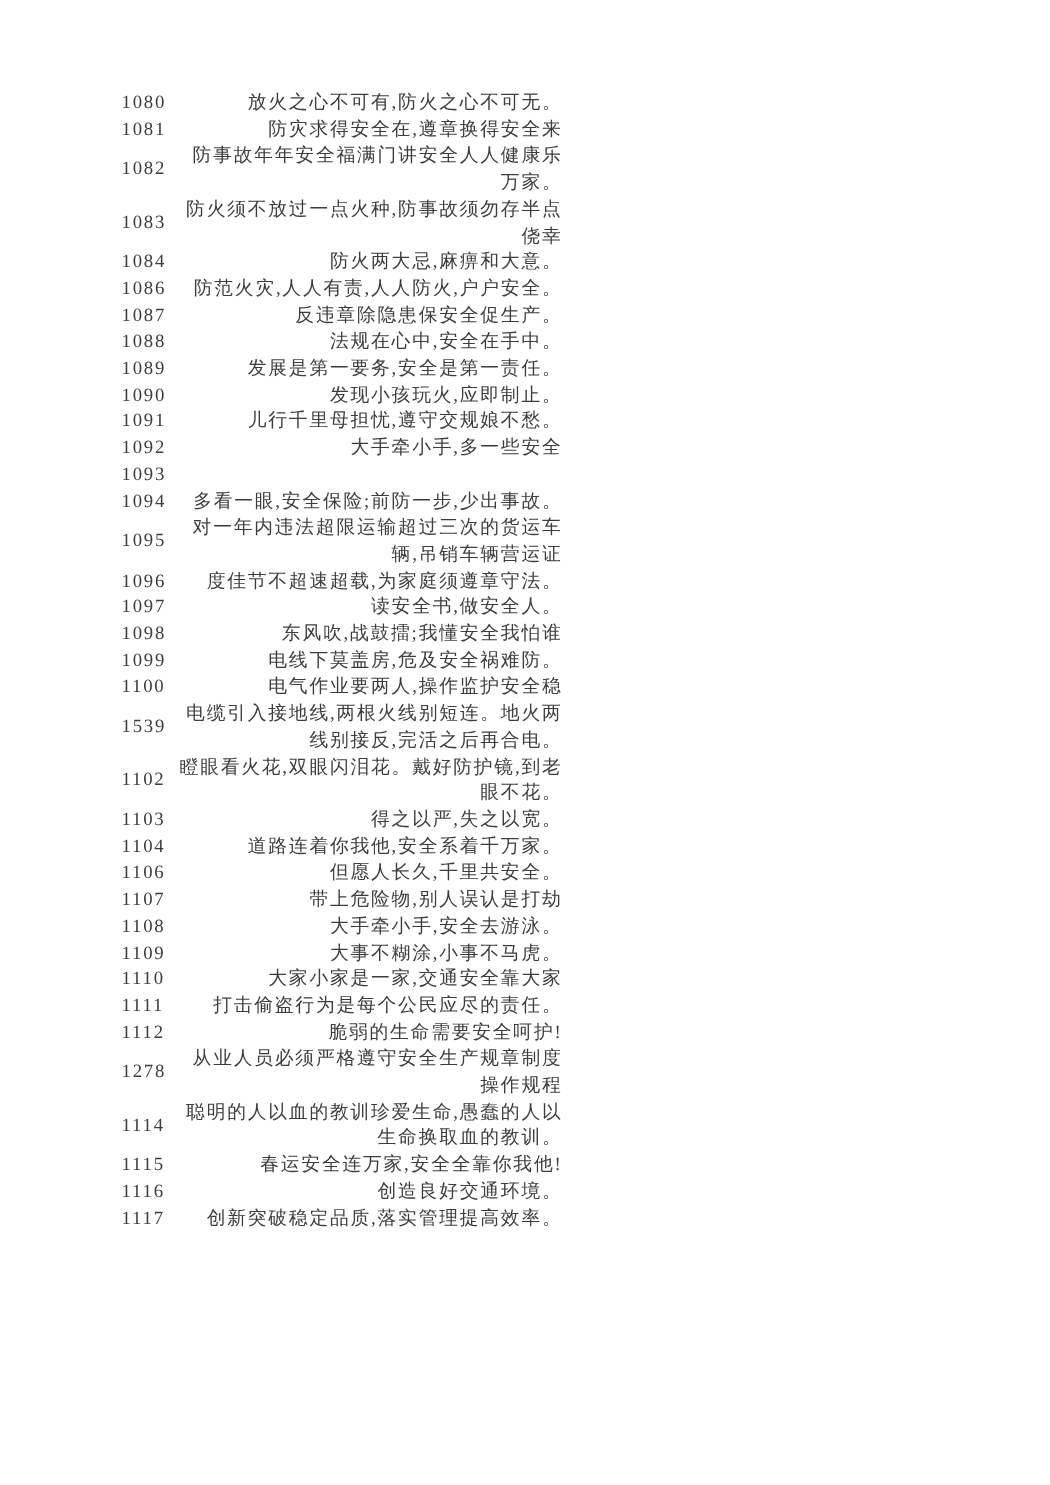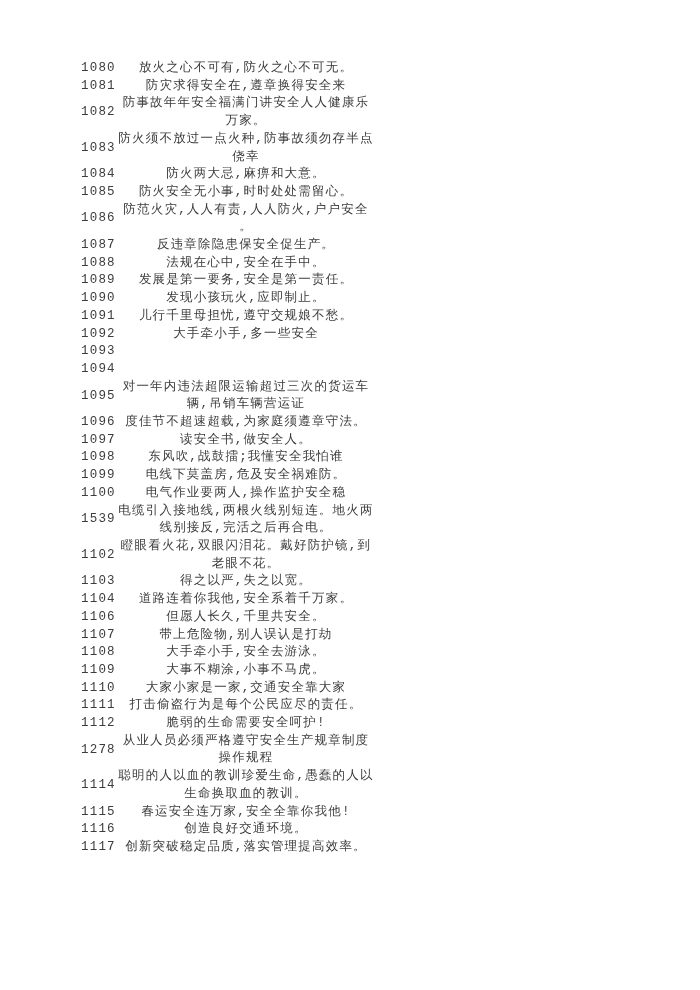--- a/index.html
+++ b/index.html
@@ -14,39 +14,38 @@
     width: 700px;
     height: 990px;
     background: #ffffff;
     overflow: hidden;
   }
   .list {
     position: absolute;
     left: 0;
     top: 0;
     padding: 60px 0 0 81px;
-    font-family: Liberation Mono, monospace;
   }
   .row {
     display: flex;
     align-items: center;
     color: #3c3c3c;
     font-size: 12.5px;
     line-height: 17.7px;
     letter-spacing: 1.2px;
   }
   .num {
     flex: 0 0 36px;
     width: 36px;
   }
   .txt {
     width: 258px;
     word-break: break-all;
     line-break: anywhere;
-    text-align: center;
+    text-align: right;
   }
 </style>
 </head>
 <body>
 
 <div class="page">
   <div class="list">
       <div class="row">
         <div class="num">1080</div>
         <div class="txt">放火之心不可有,防火之心不可无。</div>
@@ -59,24 +58,20 @@
         <div class="num">1082</div>
         <div class="txt">防事故年年安全福满门讲安全人人健康乐万家。</div>
       </div>
       <div class="row">
         <div class="num">1083</div>
         <div class="txt">防火须不放过一点火种,防事故须勿存半点侥幸</div>
       </div>
       <div class="row">
         <div class="num">1084</div>
         <div class="txt">防火两大忌,麻痹和大意。</div>
-      </div>
-      <div class="row">
-        <div class="num">1085</div>
-        <div class="txt">防火安全无小事,时时处处需留心。</div>
       </div>
       <div class="row">
         <div class="num">1086</div>
         <div class="txt">防范火灾,人人有责,人人防火,户户安全。</div>
       </div>
       <div class="row">
         <div class="num">1087</div>
         <div class="txt">反违章除隐患保安全促生产。</div>
       </div>
       <div class="row">
@@ -97,20 +92,21 @@
       </div>
       <div class="row">
         <div class="num">1092</div>
         <div class="txt">大手牵小手,多一些安全</div>
       </div>
       <div class="row">
         <div class="num">1093</div>
       </div>
       <div class="row">
         <div class="num">1094</div>
+        <div class="txt">多看一眼,安全保险;前防一步,少出事故。</div>
       </div>
       <div class="row">
         <div class="num">1095</div>
         <div class="txt">对一年内违法超限运输超过三次的货运车辆,吊销车辆营运证</div>
       </div>
       <div class="row">
         <div class="num">1096</div>
         <div class="txt">度佳节不超速超载,为家庭须遵章守法。</div>
       </div>
       <div class="row">

